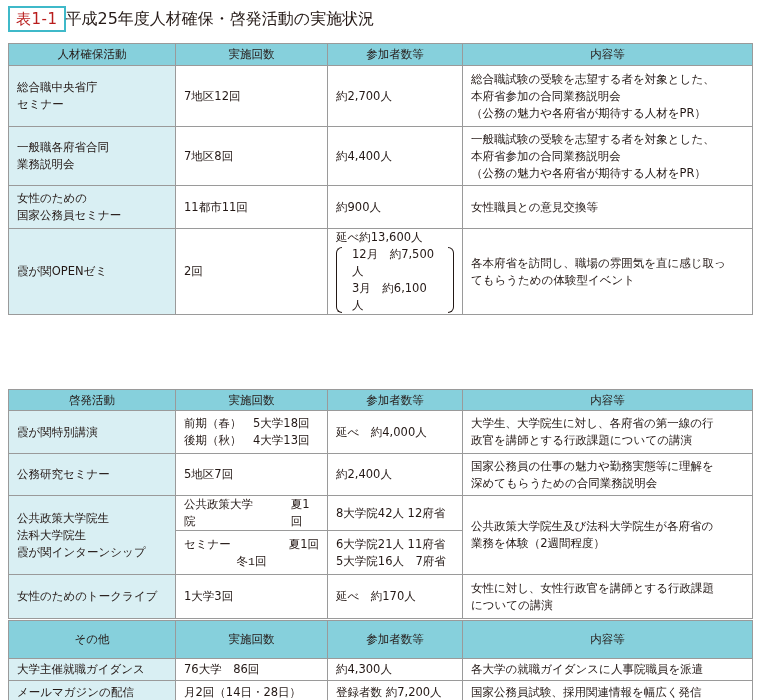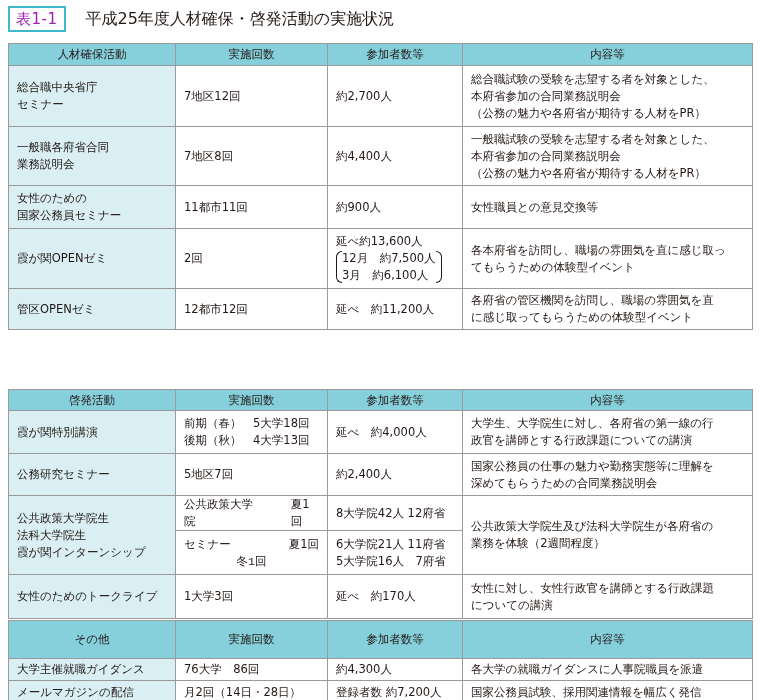--- a/index.html
+++ b/index.html
@@ -1,26 +1,26 @@
 <!DOCTYPE html>
 <html><head>
 <meta charset="utf-8">
 <style>
   html, body { margin:0; padding:0; background:#ffffff; }
   body { width:760px; height:700px; position:relative; overflow:hidden;
          font-family:"DejaVu Sans", "Liberation Sans", sans-serif; color:#231815; }
   .title-row { position:absolute; left:8px; top:6px; height:26px; display:flex; align-items:center; }
-  .tag { border:2px solid #3fb9c9; color:#a21caf; font-size:15px; padding:1px 6px; line-height:20px; letter-spacing:0.5px; }
-  .title { margin-left:20px; font-size:16px; color:#231815; }
+  .tag { border:2px solid #3fb9c9; color:#b91c1c; font-size:15px; padding:1px 6px; line-height:20px; letter-spacing:0.5px; }
+  .title { margin-left:0; font-size:16px; color:#231815; }
   table { position:absolute; left:8px; width:744px; border-collapse:collapse; table-layout:fixed; font-size:11.5px; }
   td, th { border:1px solid #9a9a9a; padding:0 8px; vertical-align:middle; line-height:17px; }
   th { background:#86d0dc; font-weight:normal; text-align:center; }
   td.act { background:#d9eff3; text-align:left; }
   .para { white-space:pre-line; }
-  .paren-block { display:inline-block; position:relative; padding:0 6px; }
+  .paren-block { display:inline-block; position:relative; padding:0 16px; }
   .paren-block::before, .paren-block::after { content:""; position:absolute; top:1px; bottom:1px; width:5px; border:1px solid #231815; }
   .paren-block::before { left:0; border-right:none; border-radius:6px 0 0 6px; }
   .paren-block::after { right:0; border-left:none; border-radius:0 6px 6px 0; }
   .split { display:flex; justify-content:space-between;gap:32px; }
   .right { text-align:center;font-family:Liberation Mono, monospace; }
 </style>
 </head>
 <body>
 
 <div class="title-row">
@@ -70,27 +70,20 @@
   <tr style="height:60px">
     <td class="act para">霞が関OPENゼミ</td>
     <td>2回</td>
     <td>
       <div>延べ約13,600人</div>
       <span class="paren-block para">12月　約7,500人
  3月　約6,100人</span>
     </td>
     <td class="para">各本府省を訪問し、職場の雰囲気を直に感じ取っ
 てもらうための体験型イベント</td>
-  </tr>
-  <tr style="height:41px">
-    <td class="act para">管区OPENゼミ</td>
-    <td>12都市12回</td>
-    <td>延べ　約11,200人</td>
-    <td class="para">各府省の管区機関を訪問し、職場の雰囲気を直
-に感じ取ってもらうための体験型イベント</td>
   </tr>
 </tbody>
   </table>
 
 <table style="top:389px;padding-left:29px;">
   <colgroup>
       <col style="width:167px">
       <col style="width:152px">
       <col style="width:135px">
       <col style="width:290px">

